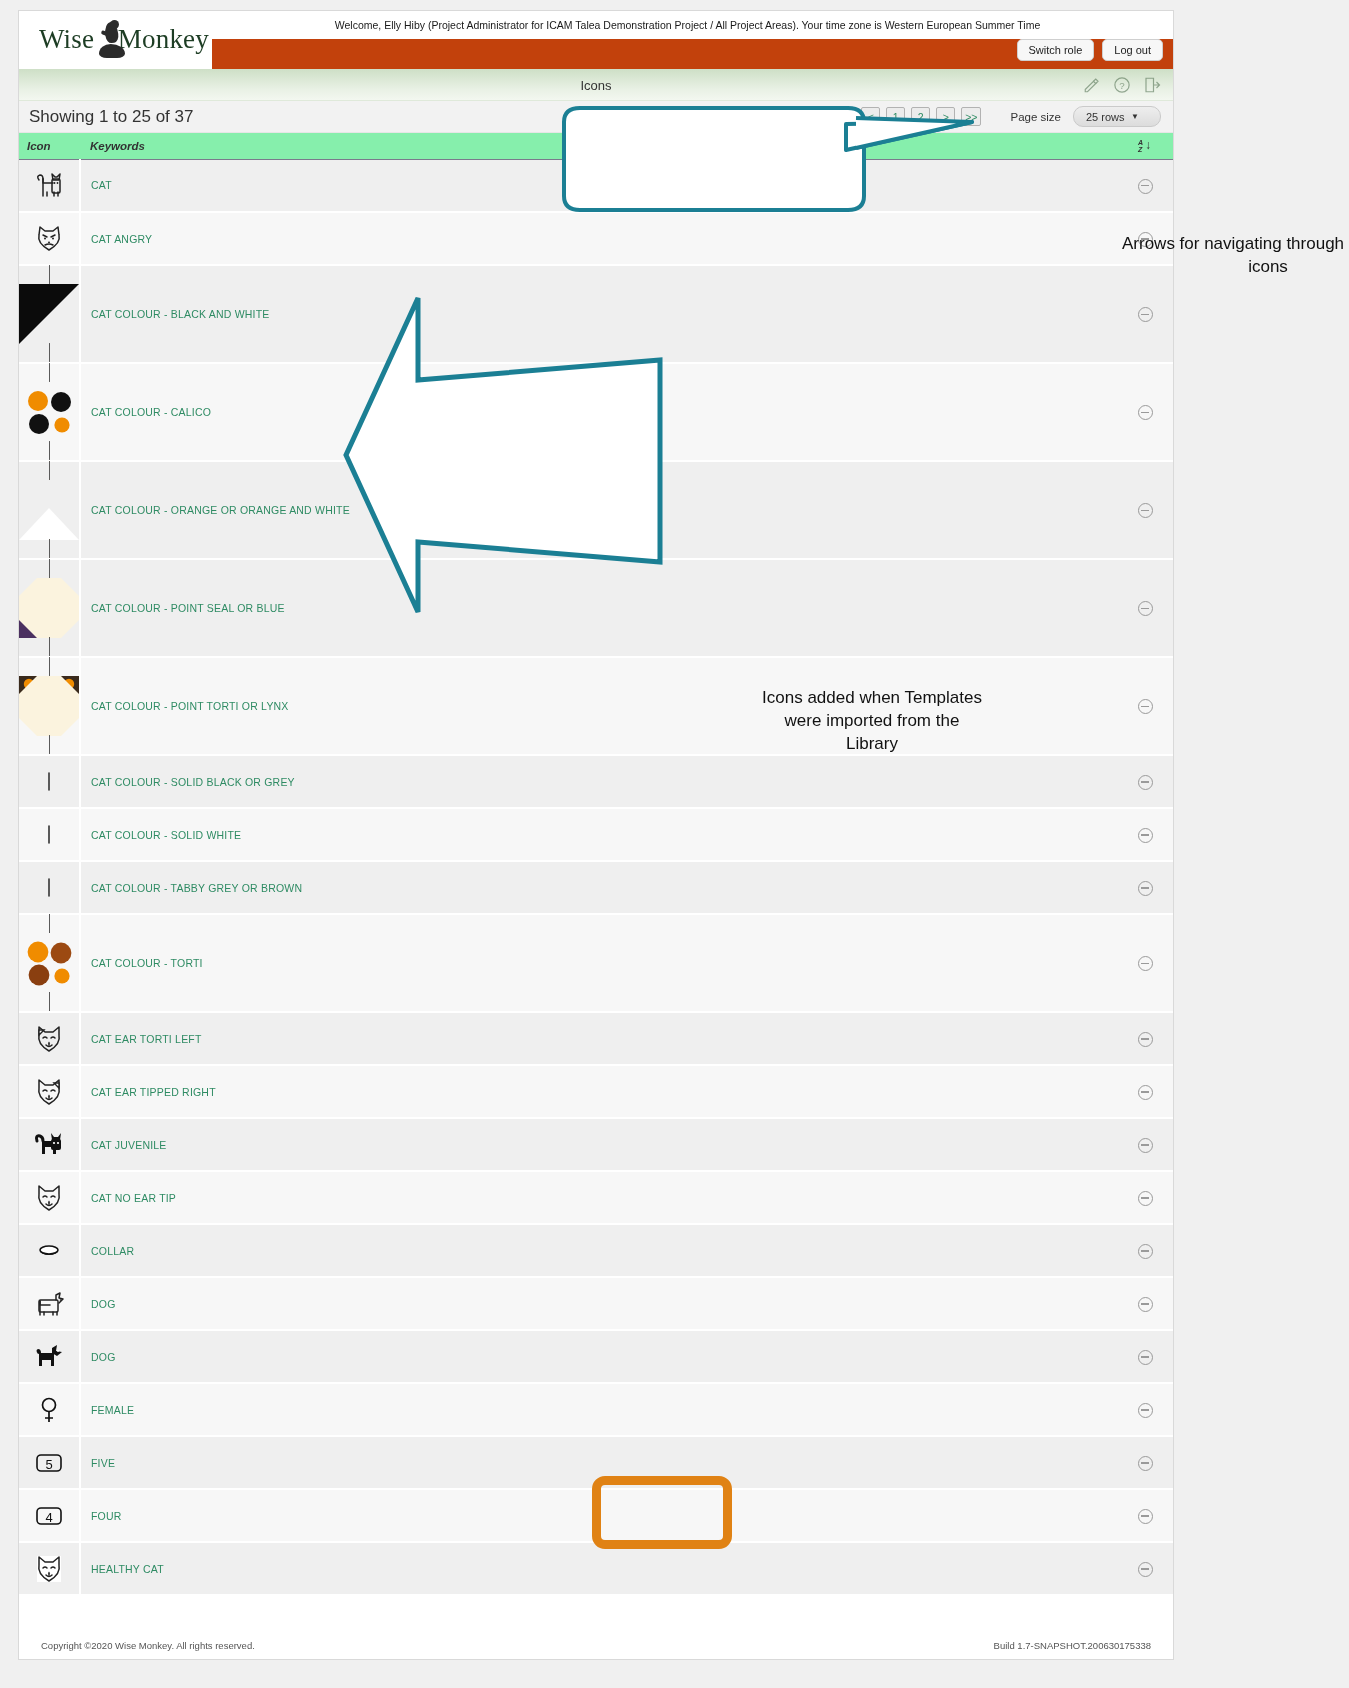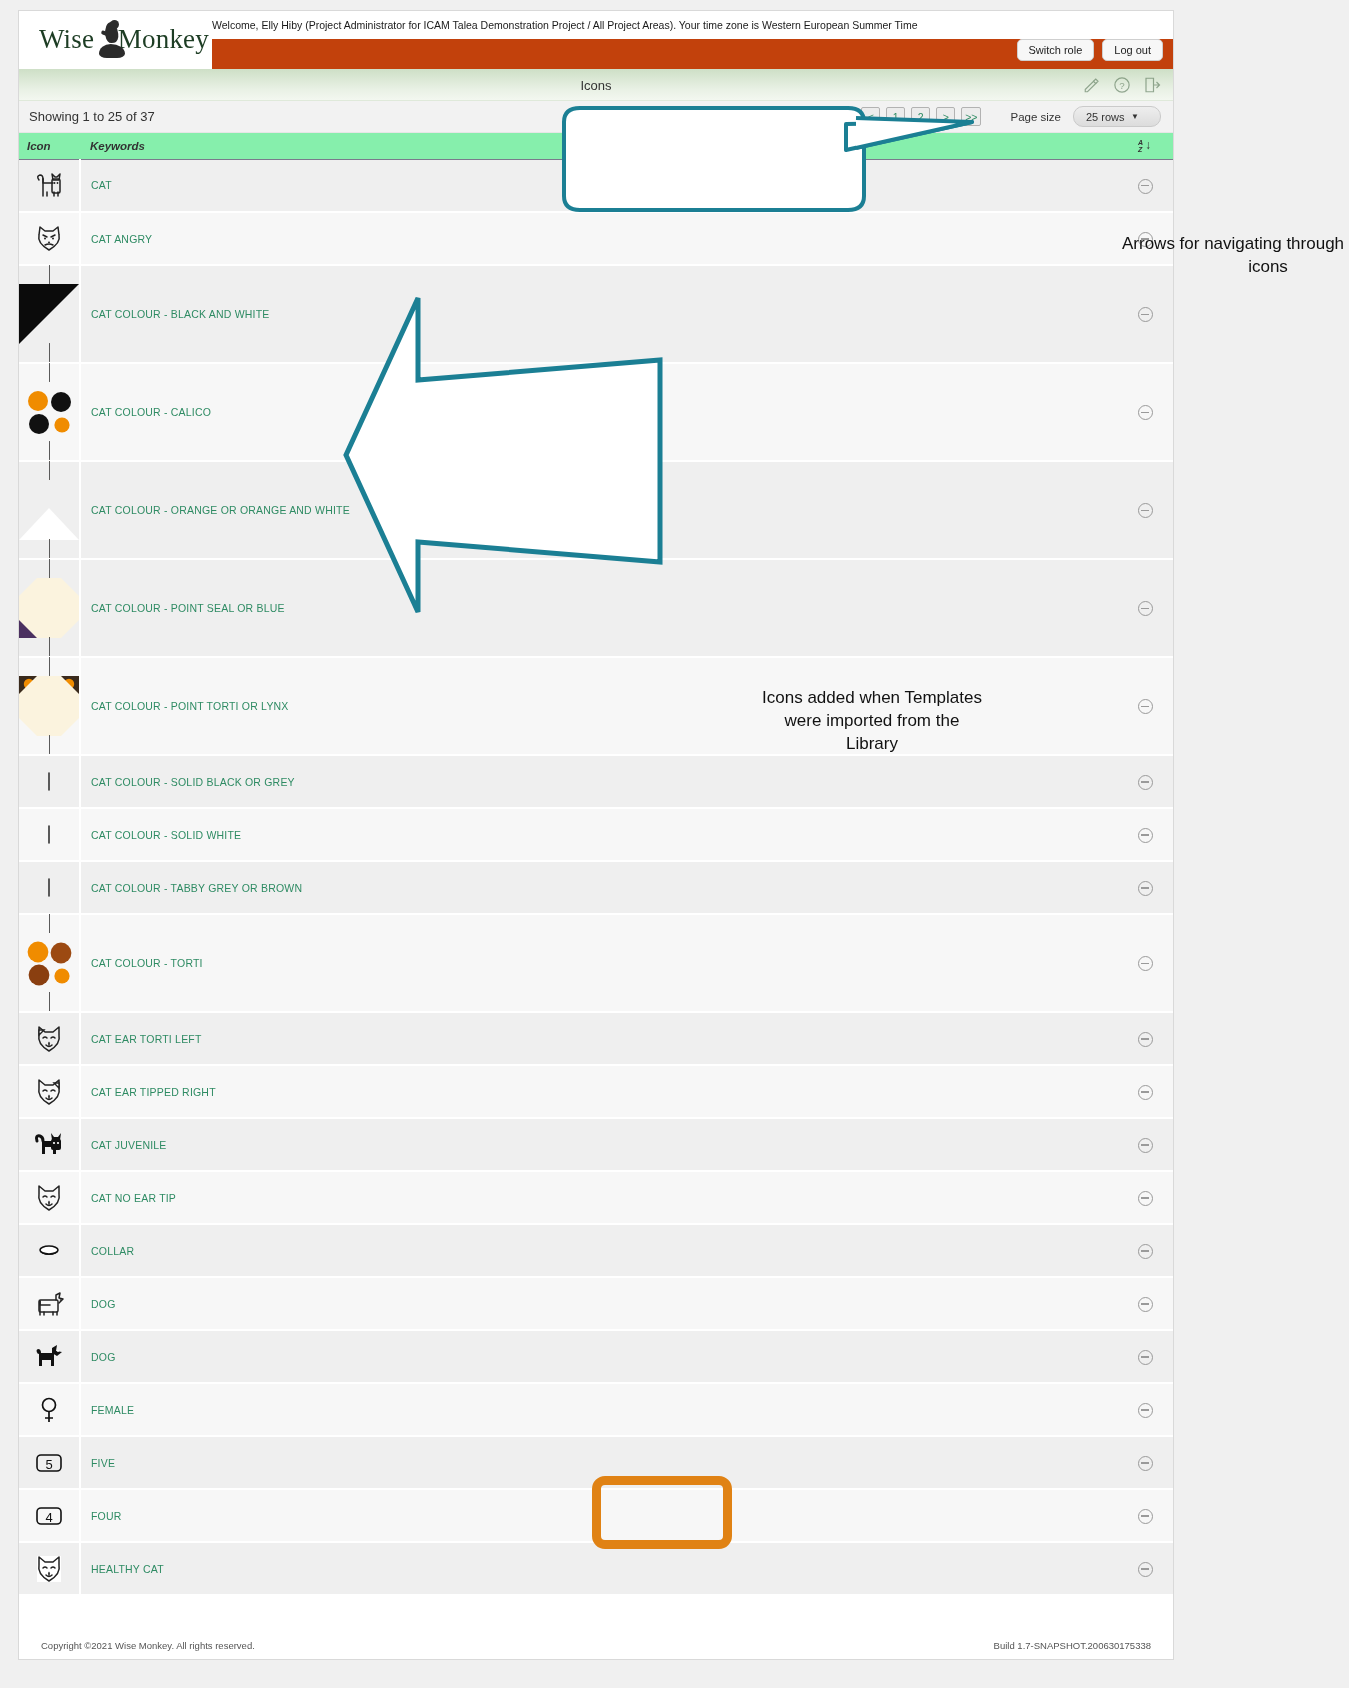--- a/index.html
+++ b/index.html
@@ -76,21 +76,21 @@
     border-radius: 3px;
     transform: rotate(20deg);
   }
   .welcome-bar {
     position: absolute;
     left: 193px; top: 0;
     right: 0; height: 28px;
     background: #ffffff;
     display: flex;
     align-items: center;
-    justify-content: flex-start;
+    justify-content: center;
     padding-right: 10px;
   }
   .welcome-text {
     font-size: 10.5px;
     color: #1a1a1a;
     white-space: nowrap;
   }
   .green-bar {
     position: absolute;
     left: 193px; top: 28px;
@@ -138,21 +138,21 @@
 
   
   .toolbar {
     position: relative;
     height: 32px;
     background: #f2f2f2;
     border-bottom: 1px solid #e6e6e6;
     display: flex; align-items: center;
   }
   .showing {
-    font-size: 13px;
+    font-size: 17px;
     color: #333;
     margin-left: 10px;
   }
   .pager {
     position: absolute;
     right: 12px; top: 0; bottom: 0;
     display: flex; align-items: center; gap: 6px;
   }
   .pg {
     min-width: 19px; height: 19px;
@@ -562,21 +562,21 @@
                 <path d="M11 16 Q13 14 15 16 M19 16 Q21 14 23 16" fill="none" stroke="#222" stroke-width="1.5" stroke-linejoin="round" stroke-linecap="round"></path>
                 <path d="M17 19.5 L15.8 21.5 L18.2 21.5 Z" fill="#222"></path>
                 <path d="M17 21.5 L17 23 M14 23 Q17 26 20 23" fill="none" stroke="#222" stroke-width="1.5" stroke-linejoin="round" stroke-linecap="round"></path>
               </svg></td>
             <td class="cell-kw">HEALTHY CAT</td>
             <td class="cell-del"><span class="del-icon"></span></td>
           </tr>
         </tbody>
   </table>
 
-  <div class="copyright">Copyright ©2021 Wise Monkey. All rights reserved.</div>
+  <div class="copyright">Copyright ©2020 Wise Monkey. All rights reserved.</div>
   <div class="buildinfo">Build 1.7-SNAPSHOT.200630175338</div>
  </div>
 
  <div class="hl-ring"></div>
 
  <div class="callout" id="callout-arrows">
    <svg width="700" height="120" viewBox="0 0 700 120">
      <path d="M8 18 Q8 4 24 4 L292 4 Q308 4 308 18 L308 92 Q308 106 292 106 L24 106 Q8 106 8 92 Z
               M290 20 L416 18 L290 46 Z" fill="#ffffff" stroke="#1b7f94" stroke-width="4" stroke-linejoin="round"></path>
      <path d="M300 14 L416 18 L300 44" fill="#ffffff" stroke="#1b7f94" stroke-width="4" stroke-linejoin="round"></path>

